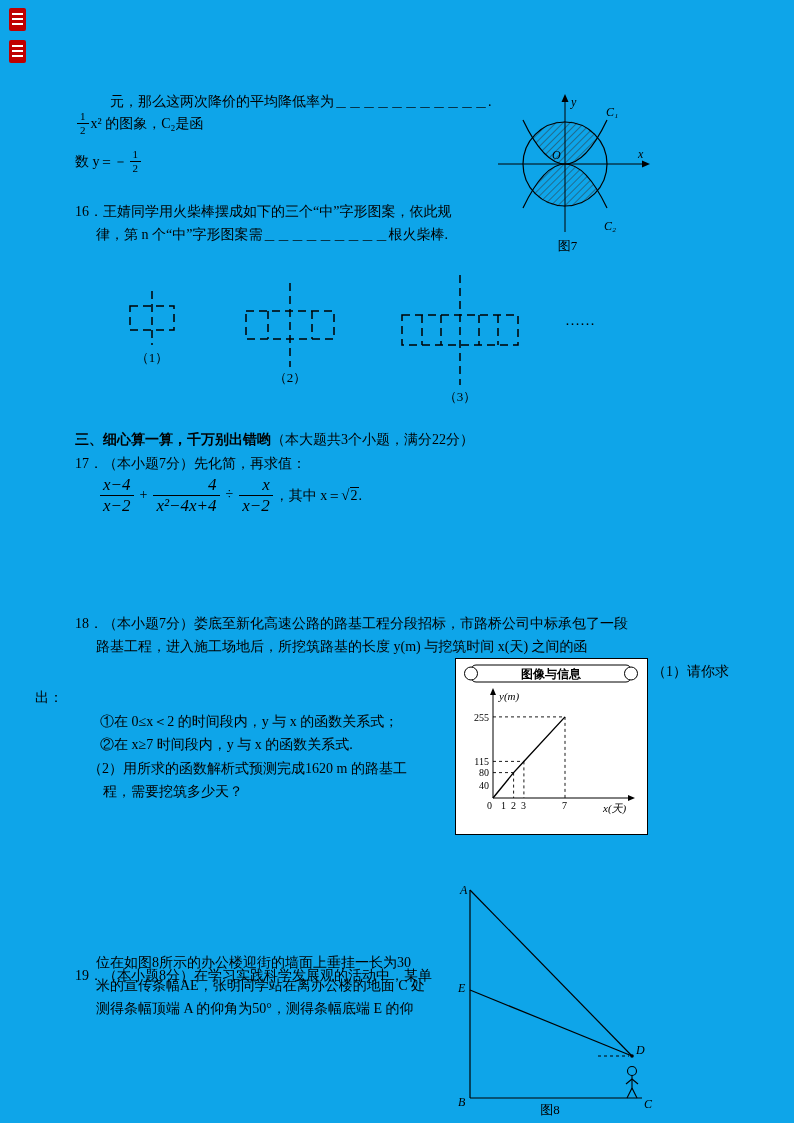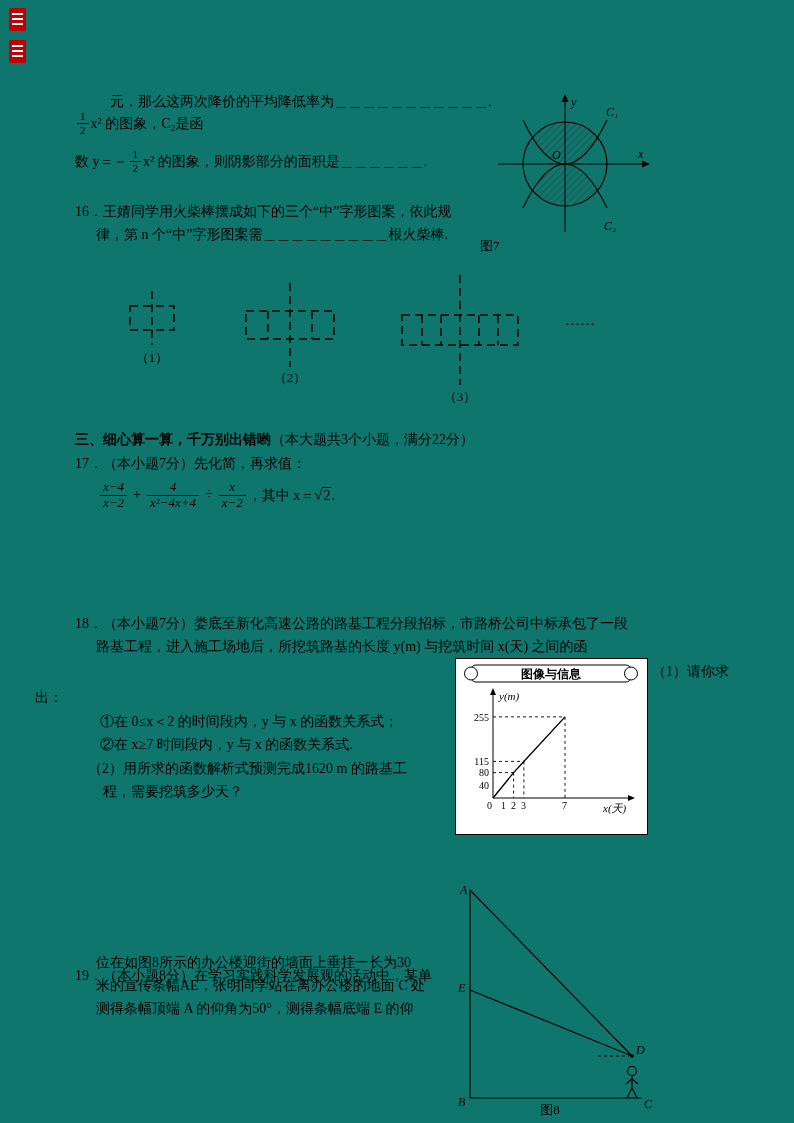--- a/index.html
+++ b/index.html
@@ -1,40 +1,40 @@
 <!DOCTYPE html>
 <html><head>
 <meta charset="utf-8">
 <style>
   * { margin:0; padding:0; box-sizing:border-box; }
   html,body { background:#888; }
   .page {
     position:relative; width:794px; height:1123px; margin:0 auto;
-    background:#0f766e; overflow:hidden;
+    background:#0ea5e9; overflow:hidden;
     font-family:"Liberation Serif","DejaVu Serif",serif; color:#000;
   }
   .abs { position:absolute; }
   .t { font-size:14px; line-height:23px; white-space:nowrap; }
   .bold { font-weight:bold; }
   .fline { display:flex; align-items:center; height:38px; white-space:nowrap; }
   .frac { display:inline-block; vertical-align:middle; text-align:center;
           font-size:11px; line-height:1.15; margin:0 2px; }
   .frac .num { display:block; padding:0 3px; border-bottom:1px solid #000; }
   .frac .den { display:block; padding:0 3px; }
-  .frac17 { font-size:13px; font-style:italic; }
+  .frac17 { font-size:17px; font-style:italic;text-align:right; }
   .mrow { display:flex; align-items:center; height:46px; white-space:nowrap; font-size:14px; }
   .op { margin:0 4px; font-style:normal; }
   .sqrt { white-space:nowrap; }
   .sqrt .sym { font-size:15px; }
   .sqrt .rad { border-top:1px solid #000; padding:0 1px; }
   .badge { position:absolute; width:17px; height:23px; background:#c00000; border-radius:2px; }
   .badge::after { content:""; position:absolute; left:3px; top:5px; right:3px; height:2px;
                   background:#fff; box-shadow:0 5px 0 #fff, 0 10px 0 #fff; }
   svg text { font-family:"Liberation Serif","DejaVu Serif",serif; }
-  .caption { text-align:left; font-size:13px; }
+  .caption { text-align:center; font-size:13px; }
 </style>
 </head>
 <body>
 
 <div class="page">
 
   <div class="badge" style="left:9px;top:8px"></div>
   <div class="badge" style="left:9px;top:40px"></div>
 
   <div class="abs t" style="left:110px;top:90px">元，那么这两次降价的平均降低率为＿＿＿＿＿＿＿＿＿＿＿.</div>
@@ -46,21 +46,20 @@
           <span class="den">2</span>
         </span>
       <span class="t"> x² 的图象，C₂是函</span>
     </div>
     <div class="fline">
       <span class="t">数 y＝－</span>
       <span class="frac">
           <span class="num">1</span>
           <span class="den">2</span>
         </span>
-      <span class="t"> x² 的图象，则阴影部分的面积是＿＿＿＿＿＿.</span>
     </div>
   </div>
 
   <svg class="abs" style="left:480px;top:92px" width="175" height="145">
     <defs>
       <pattern id="hatch" width="5" height="5" patternUnits="userSpaceOnUse" patternTransform="rotate(45)">
         <line x1="0" y1="0" x2="0" y2="5" stroke="#333" stroke-width="1"></line>
       </pattern>
     </defs>
     <path d="M52,45 Q85,99 118,45 A42,42 0 0 0 52,45 Z" fill="url(#hatch)" stroke="none"></path>

